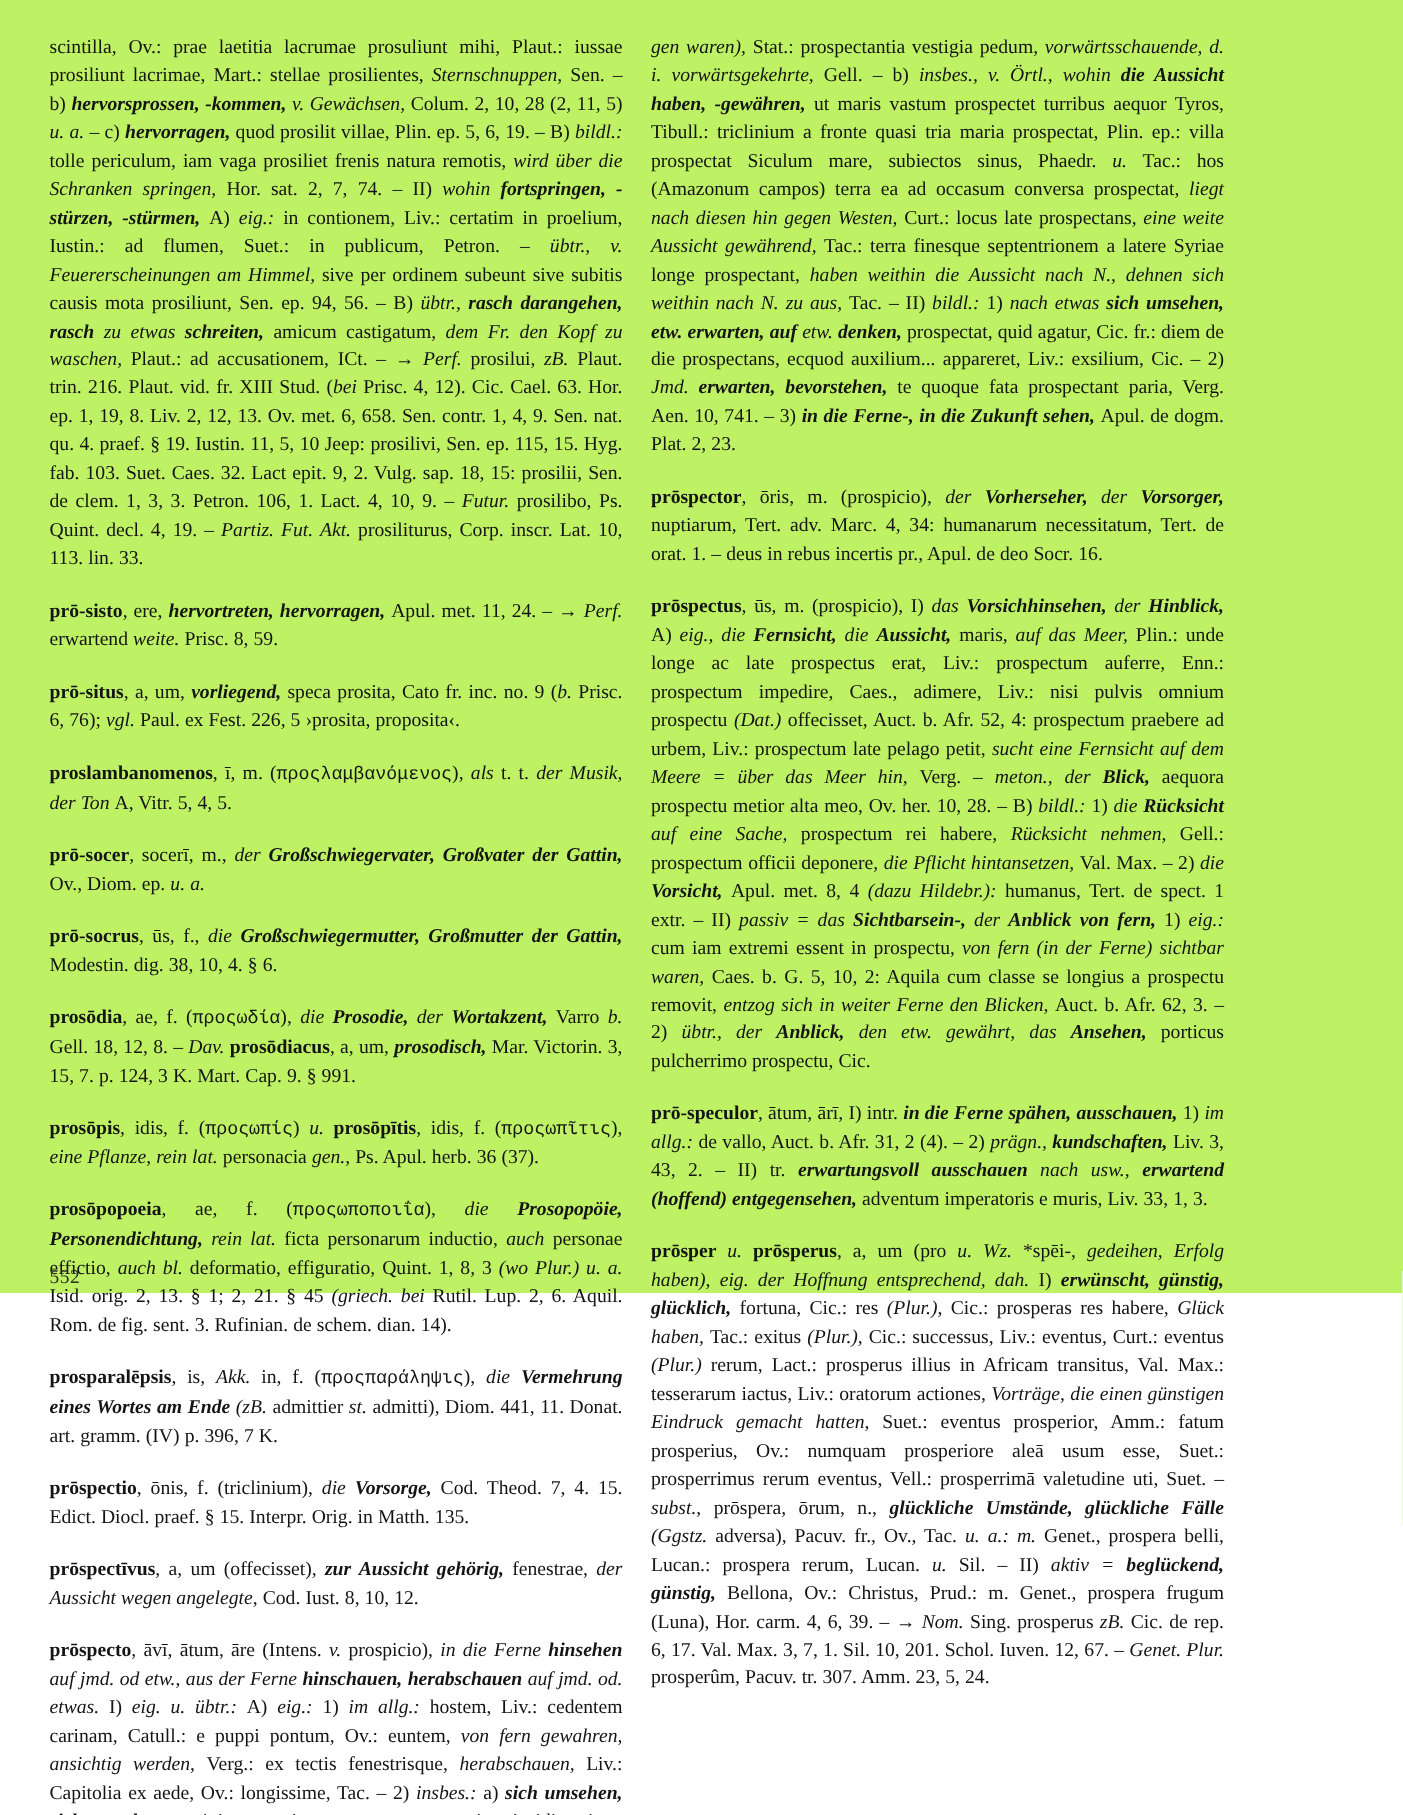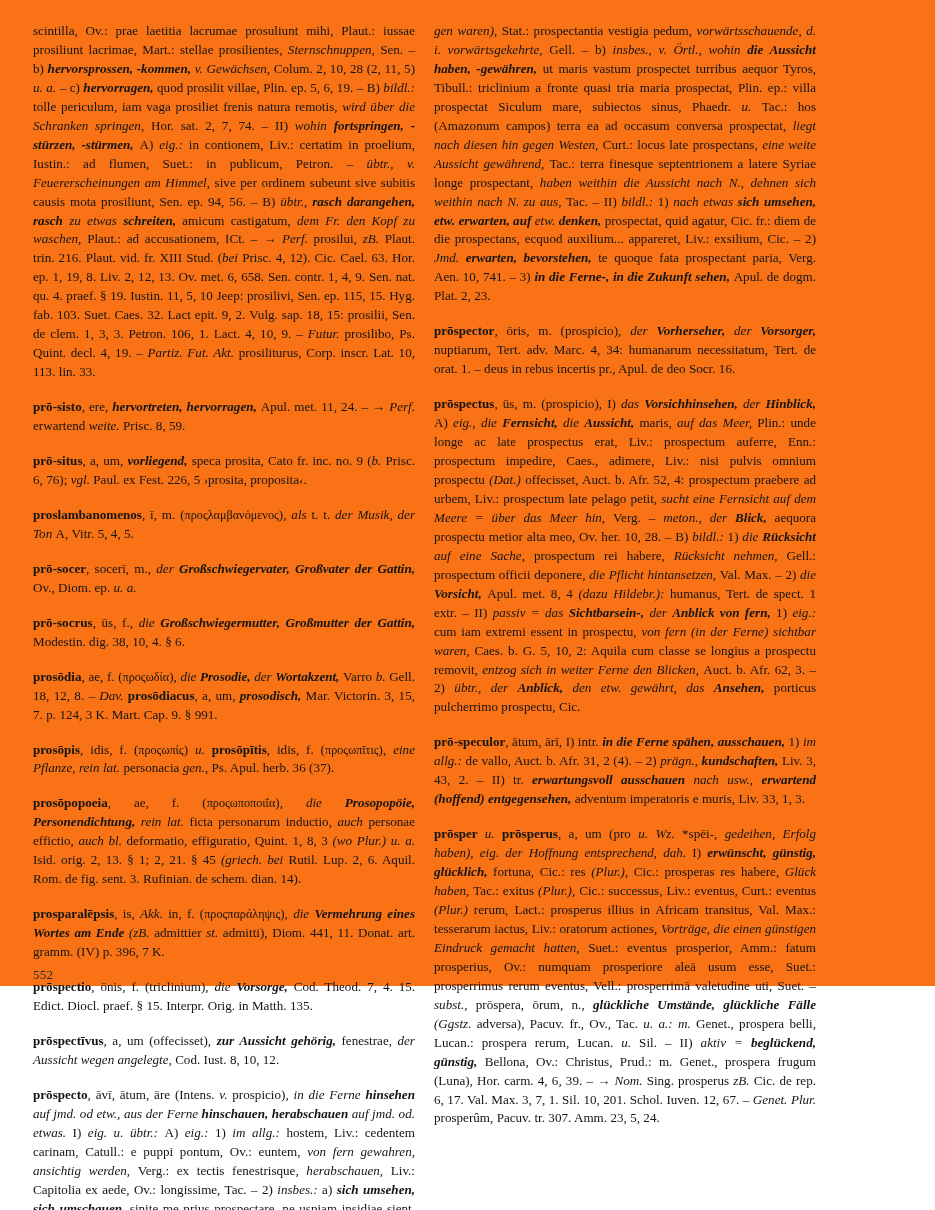--- a/index.html
+++ b/index.html
@@ -10,24 +10,24 @@
   body {
     width: 935px;
     height: 1210px;
     font-family: "Liberation Serif", "DejaVu Serif", serif;
     color: #141414;
     overflow: hidden;
   }
   .page {
     position: relative;
     width: 935px;
-    height: 986px;
+    height: 862px;
     box-sizing: border-box;
     padding: 22px 30px 0 33px;
-    background: #f97316;
+    background: #bef264;
   }
   .columns {
     display: flex;
     flex-direction: row;
     align-items: flex-start;
     gap: 19px;
     height: 1100px;
   }
   .col {
     width: 382px;
@@ -51,21 +51,21 @@
   .g {
     font-weight: bold;
     font-style: italic;
   }
   
   .i {
     font-style: italic;
   }
   
   .gr {
-    font-family: Liberation Serif, serif;
+    font-family: Liberation Mono, monospace;
     font-size: 12.2px;
     font-style: normal;
     font-weight: normal;
   }
   .folio {
     position: absolute;
     left: 33px;
     bottom: 3px;
     font-size: 13px;
     color: #2b2b2b;

